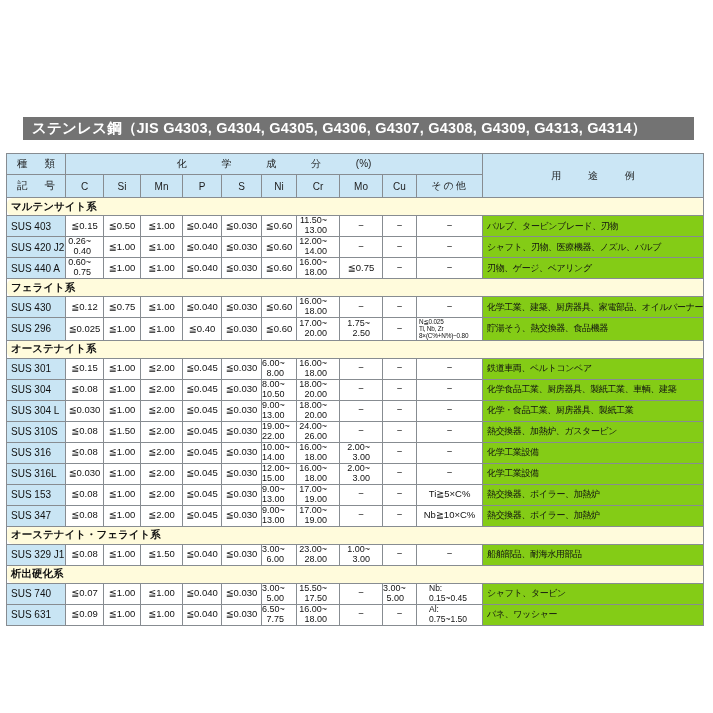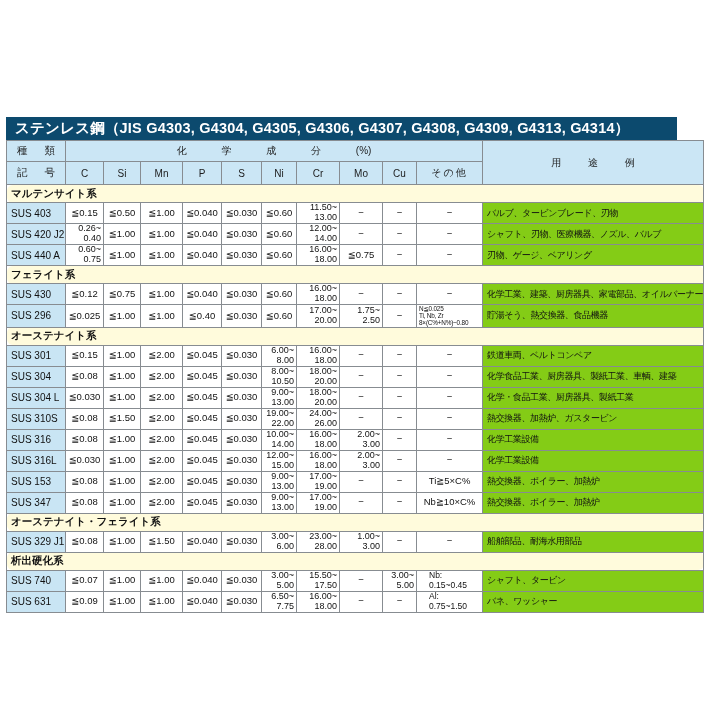--- a/index.html
+++ b/index.html
@@ -1,39 +1,39 @@
 <!DOCTYPE html>
 <html><head>
 <meta charset="utf-8">
 <style>
   html,body{margin:0;padding:0;background:#ffffff;}
   .page{position:relative;width:713px;height:713px;background:#ffffff;overflow:hidden;
         font-family:"Liberation Sans","DejaVu Sans",sans-serif;color:#111;}
   .content{position:absolute;left:6px;top:117px;width:698px;}
-  .title-bar{width:662px;height:23px;background:#0c4a6e;color:#ffffff;font-weight:bold;
+  .title-bar{width:662px;height:23px;background:#737373;color:#ffffff;font-weight:bold;
              font-size:14.5px;line-height:23px;padding-left:9px;letter-spacing:0.2px;
-             white-space:nowrap;overflow:hidden;}
-  table{border-collapse:collapse;table-layout:fixed;width:697px;margin-top:0;}
+             white-space:nowrap;overflow:hidden;margin-left:17px;}
+  table{border-collapse:collapse;table-layout:fixed;width:697px;margin-top:13px;}
   th,td{border:1px solid #878c91;overflow:hidden;padding:0;}
   table{border:1px solid #6e7377;}
   thead th{background:#cbe6f5;font-weight:normal;font-size:10px;color:#1c1c1c;
            text-align:center;}
   th.grade-h{font-size:10.5px;word-spacing:14px;height:20px;}
   th.chem-h{word-spacing:32px;height:20px;}
   th.usage-h{word-spacing:24px;}
   th.elem-h{height:22px;}
   th.other-h{letter-spacing:2px;}
   tr.section-row td{background:#fffbdc;font-weight:bold;font-size:10.5px;height:17px;
                     padding-left:4px;text-align:left;color:#111;border-radius:6px;}
   tbody tr.data-row{height:21px;}
   td.grade{background:#c9e5f4;font-size:10px;text-align:left;padding-left:4px;
            white-space:nowrap;color:#111;}
   td.chem{font-size:9.5px;text-align:center;background:#ffffff;white-space:pre-line;
           line-height:1.08;color:#111;}
-  td.chem.range{text-align:right;padding-right:2px;font-size:9px;}
+  td.chem.range{text-align:right;padding-right:12px;font-size:9px;}
   td.chem.two-left{text-align:left;padding-left:12px;font-size:8.5px;line-height:1.15;}
   td.chem.tiny{text-align:left;padding-left:2px;font-size:6.4px;line-height:1.12;
                letter-spacing:-0.2px;}
   td.usage{font-size:9px;text-align:left;padding-left:4px;background:#84cc16;
            white-space:nowrap;letter-spacing:-0.4px;color:#111;}
 </style>
 </head>
 <body>
 
 <div class="page">

